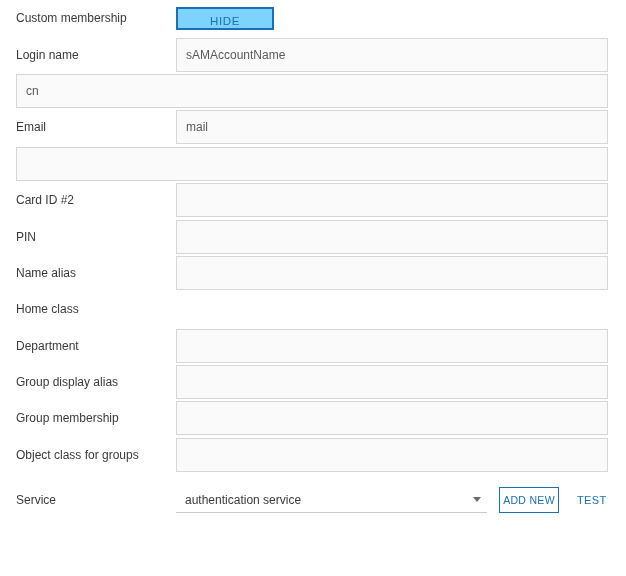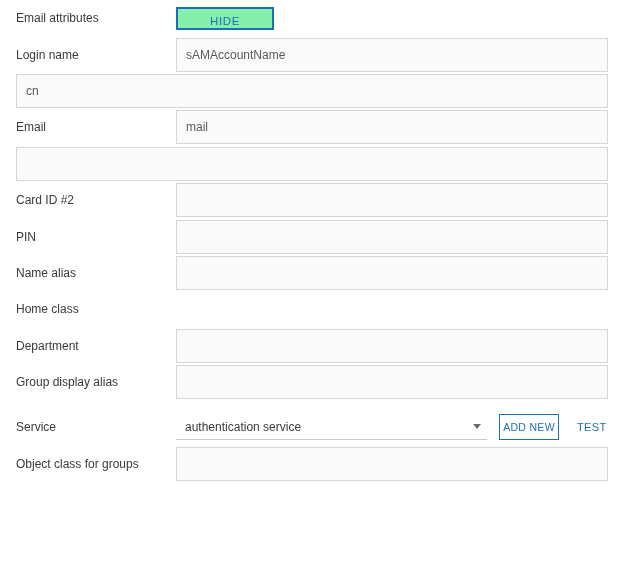--- a/index.html
+++ b/index.html
@@ -57,21 +57,21 @@
     border-radius: 0;
   }
   .text-input::placeholder {
     color: #8a8a8a;
   }
   .hide-button {
     width: 98px;
     height: 23px;
     box-sizing: border-box;
     border: 2px solid #1a6fb5;
-    background: #86efac;
+    background: #7dd3fc;
     color: #1a6fb5;
     font-family: "Liberation Sans", sans-serif;
     font-size: 11.5px;
     letter-spacing: 0.6px;
     text-align: center;
     line-height: 24px;
     cursor: pointer;
     user-select: none;
   }
   .service-row {
@@ -137,21 +137,21 @@
     user-select: none;
     padding: 0;
   }
 </style>
 </head>
 <body>
 
 <div class="form">
 
   <div class="row">
-    <div class="row-label">Email attributes</div>
+    <div class="row-label">Custom membership</div>
     <div class="row-control">
       <div class="hide-button">HIDE</div>
     </div>
   </div>
 
   <div class="row">
     <div class="row-label">Login name</div>
     <div class="row-control">
       <input class="text-input" type="text" value="sAMAccountName" style="">
     </div>
@@ -208,34 +208,40 @@
     </div>
   </div>
 
   <div class="row">
     <div class="row-label">Group display alias</div>
     <div class="row-control">
       <input class="text-input" type="text" value="" style="">
     </div>
   </div>
 
-
+  <div class="row">
+    <div class="row-label">Group membership</div>
+    <div class="row-control">
+      <input class="text-input" type="text" value="" style="">
+    </div>
+  </div>
+
+
+  <div class="row">
+    <div class="row-label">Object class for groups</div>
+    <div class="row-control">
+      <input class="text-input" type="text" value="" style="">
+    </div>
+  </div>
 
   <div class="row service-row">
     <div class="row-label">Service</div>
     <div class="row-control">
       <div class="select-wrap">
         <div class="select-box">authentication service</div>
         <span class="select-caret"></span>
       </div>
       <div class="add-new-button">ADD NEW</div>
       <div class="test-button">TEST</div>
     </div>
   </div>
 
-  <div class="row">
-    <div class="row-label">Object class for groups</div>
-    <div class="row-control">
-      <input class="text-input" type="text" value="" style="">
-    </div>
-  </div>
-
 </div>
 
 </body></html>

